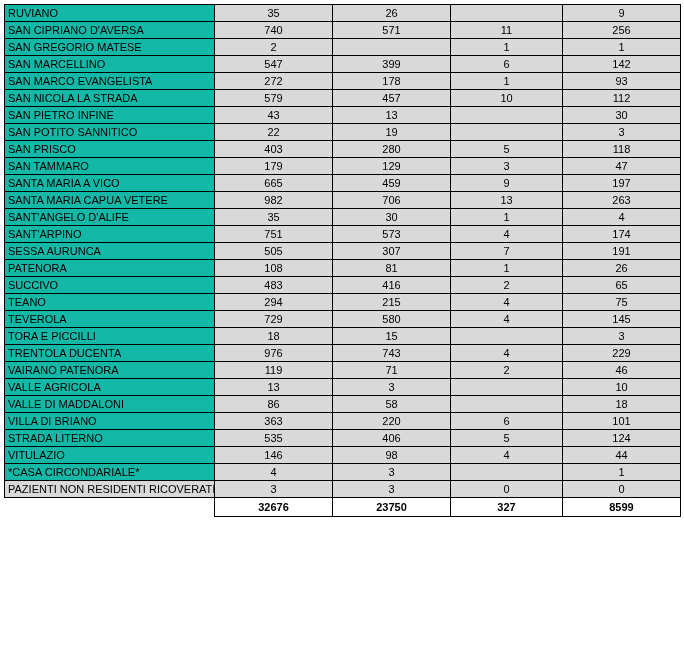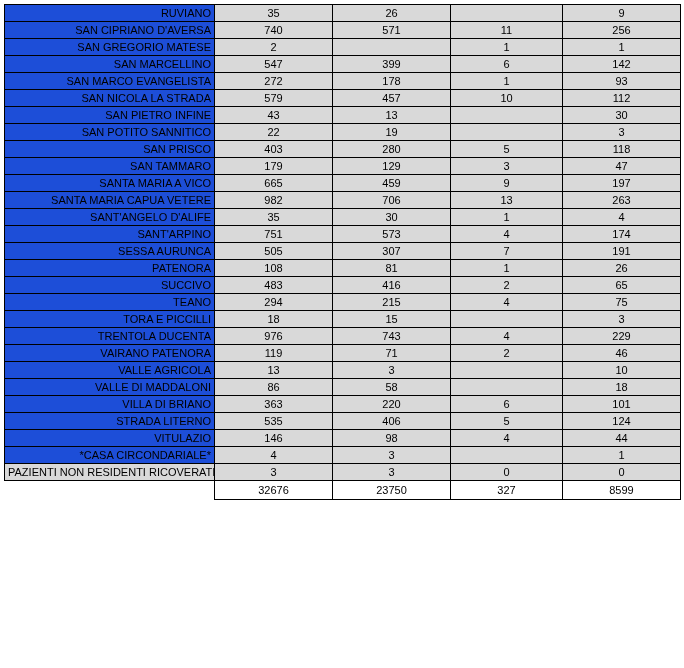--- a/index.html
+++ b/index.html
@@ -31,41 +31,41 @@
     font-size: 11px;
     color: #000000;
     padding: 1px 3px;
     line-height: 1.15;
     height: 17px;
     box-sizing: border-box;
     overflow: hidden;
     white-space: nowrap;
   }
   td.name-cell {
-    text-align: right;
-    background: #1d4ed8;
+    text-align: left;
+    background: #14b8a6;
     font-size: 10.5px;
     letter-spacing: 0px;
   }
   td.num-cell {
     text-align: center;
     background: #d9d9d9;
   }
   td.wrap-cell {
     white-space: normal;
     font-size: 9.5px;
     line-height: 1.15;
     text-align: center;
     background: #d9d9d9;
     height: 42px;
     vertical-align: middle;
   }
   tr.total-row td {
     background: #ffffff;
-    font-weight: normal;
+    font-weight: bold;
     text-align: center;
     font-size: 11px;
     height: 19px;
   }
   tr.total-row td.blank-name {
     border-left: none;
     border-bottom: none;
     border-top: none;
     background: #ffffff;
   }
@@ -208,20 +208,27 @@
           <td class="num-cell">65</td>
         </tr>
         <tr>
           <td class="name-cell">TEANO</td>
           <td class="num-cell">294</td>
           <td class="num-cell">215</td>
           <td class="num-cell">4</td>
           <td class="num-cell">75</td>
         </tr>
         <tr>
+          <td class="name-cell">TEVEROLA</td>
+          <td class="num-cell">729</td>
+          <td class="num-cell">580</td>
+          <td class="num-cell">4</td>
+          <td class="num-cell">145</td>
+        </tr>
+        <tr>
           <td class="name-cell">TORA E PICCILLI</td>
           <td class="num-cell">18</td>
           <td class="num-cell">15</td>
           <td class="num-cell"></td>
           <td class="num-cell">3</td>
         </tr>
         <tr>
           <td class="name-cell">TRENTOLA DUCENTA</td>
           <td class="num-cell">976</td>
           <td class="num-cell">743</td>

